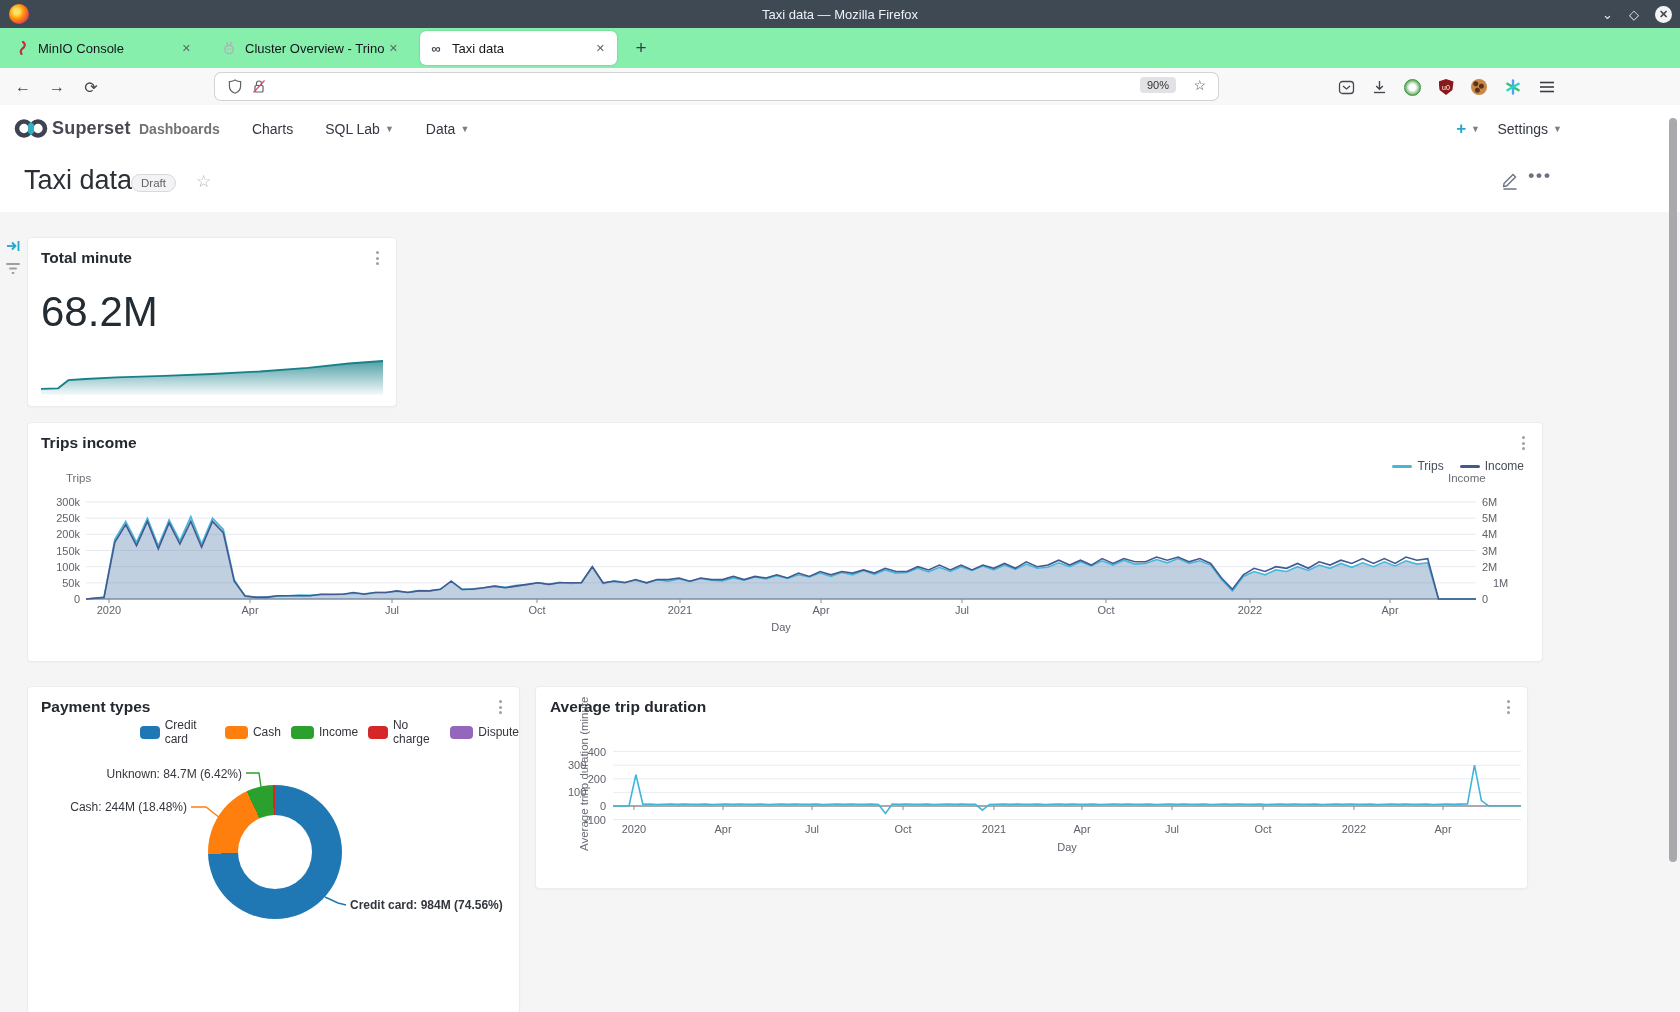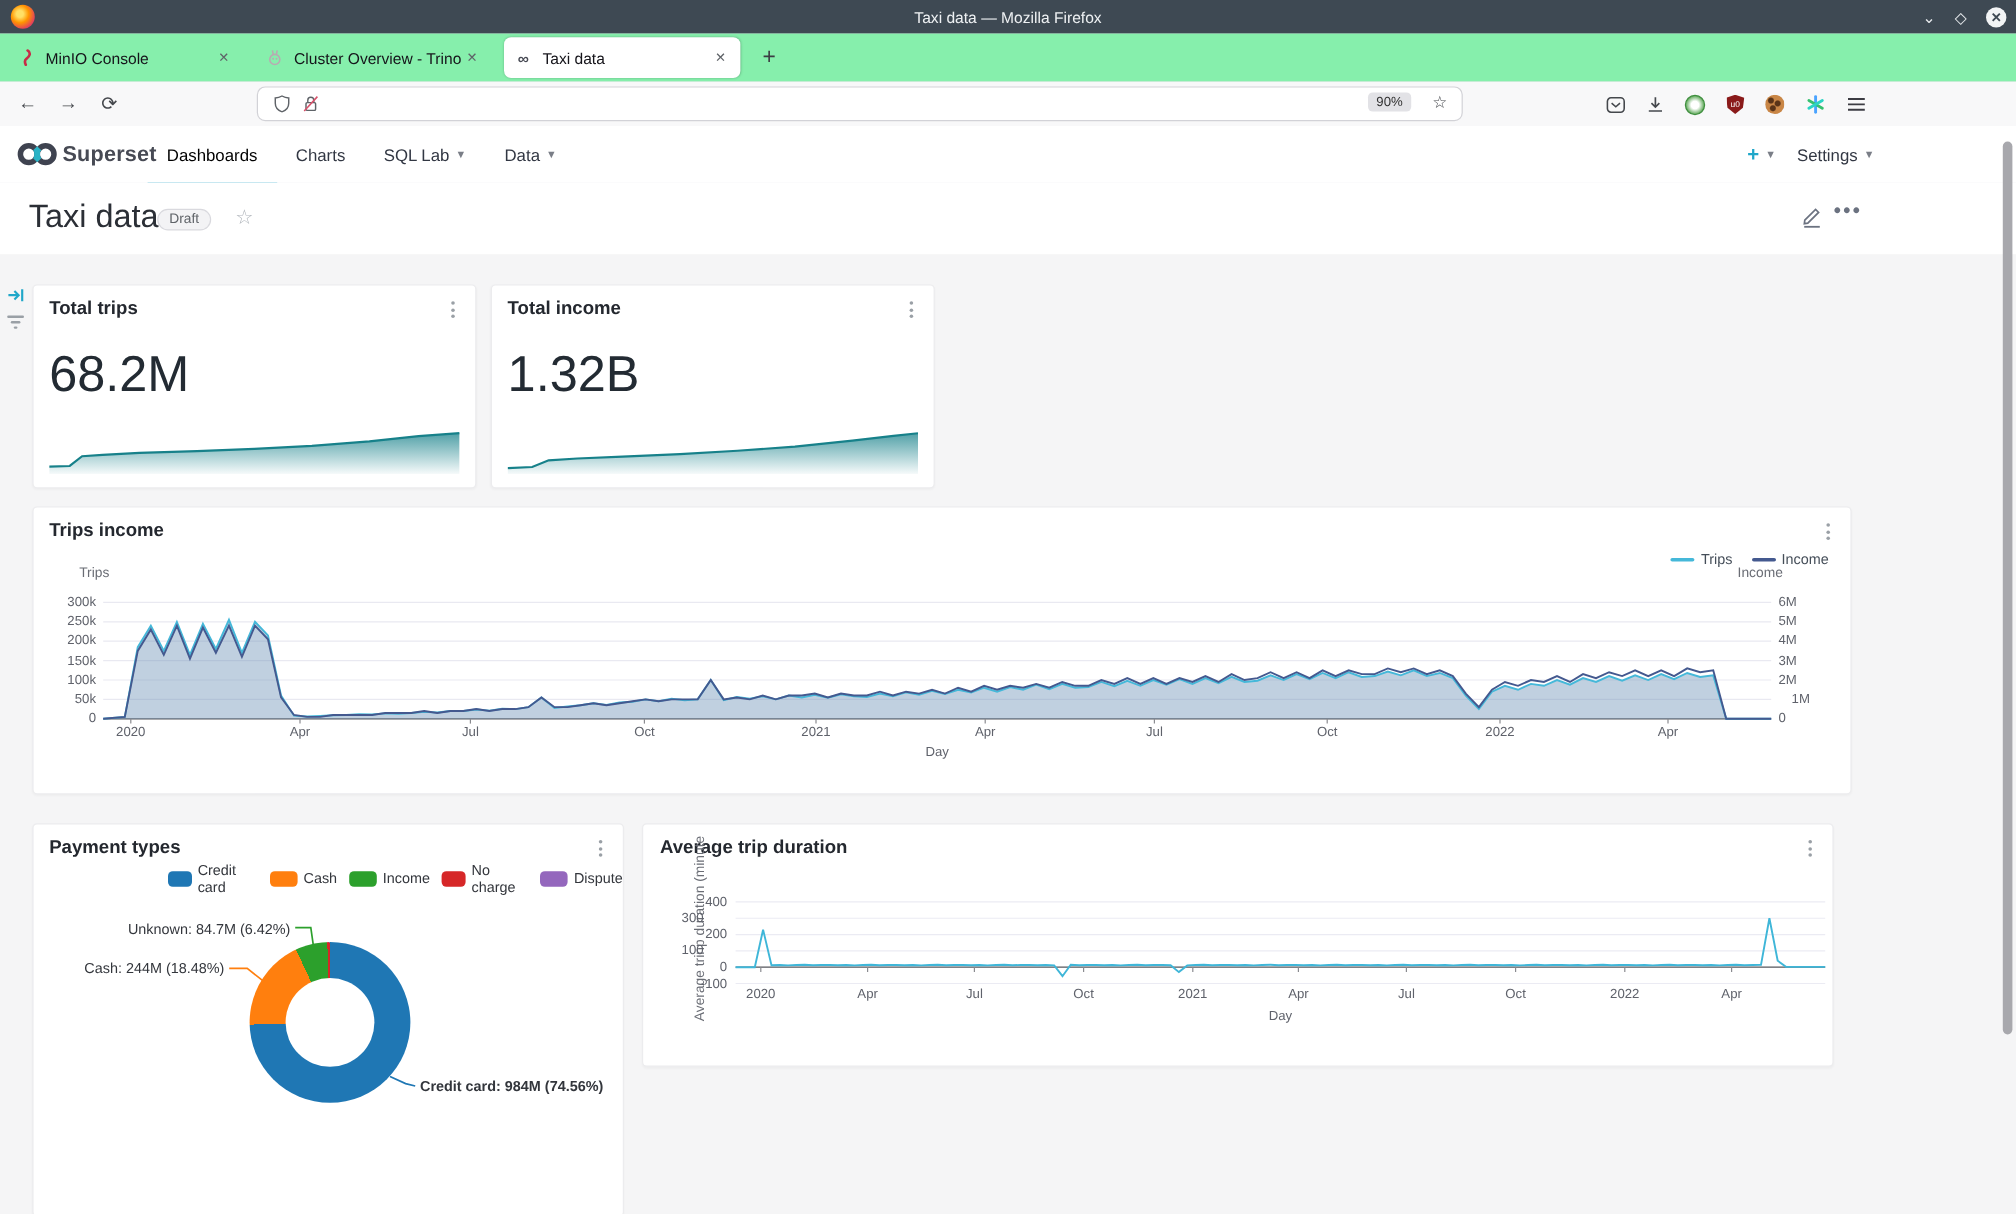--- a/index.html
+++ b/index.html
@@ -40,21 +40,21 @@
               font-size:11px;color:#333;padding:2px 7px}
   .url-star{position:absolute;right:12px;top:4px;color:#45484d;font-size:14px}
   .toolbar-ic{position:absolute;top:77px;width:20px;height:20px;display:flex;align-items:center;justify-content:center}
   
   .sup-nav{position:absolute;left:0;top:105px;width:1680px;height:47px;background:#fff;
            border-bottom:1px solid #ededf0}
   .brand{position:absolute;left:52px;top:0;height:47px;display:flex;align-items:center;
          font-size:18px;font-weight:bold;color:#474a54;letter-spacing:.2px}
   #sup-nav-items{position:absolute;left:123px;top:0;height:47px;display:flex}
   .sup-item{height:47px;display:flex;align-items:center;padding:0 16px;font-size:14px;color:#323743}
-  .sup-item.active{color:#000000;border-bottom:2px solid #20a7c9;font-weight:normal}
+  .sup-item.active{color:#737373;border-bottom:2px solid #20a7c9;font-weight:bold}
   .caret{font-size:9px;color:#7a7e87;margin-left:5px}
   .plus-btn{position:absolute;right:200px;top:0;height:47px;display:flex;align-items:center;
             color:#20a7c9;font-size:17px;font-weight:bold}
   .settings-btn{position:absolute;right:118px;top:0;height:47px;display:flex;align-items:center;
                 font-size:14px;color:#323743}
   .dash-header{position:absolute;left:0;top:152px;width:1680px;height:60px;background:#fff}
   .dash-title{position:absolute;left:24px;top:13px;font-size:27px;color:#2b2f36;font-weight:normal}
   .draft-badge{position:absolute;left:131px;top:22px;background:#f3f3f5;border:1px solid #d9d9de;
                border-radius:10px;font-size:11.5px;color:#5f6368;padding:2px 9px}
   .fav-star{position:absolute;left:196px;top:19px;color:#b0b5bb;font-size:17px}
@@ -251,58 +251,37 @@
     <svg width="16" height="14" viewBox="0 0 16 14">
         <g fill="#9aa0a6">
           <rect x="1" y="2" width="14" height="2" rx="1"></rect>
           <rect x="4" y="6.5" width="8" height="2" rx="1"></rect>
           <rect x="6.5" y="11" width="3" height="2" rx="1"></rect>
         </g>
       </svg>
   </span>
 
   <div class="card" id="kpi0" style="left:27px;top:25px;width:368px;height:168px">
-    <span class="card-title">Total trips</span>
+    <span class="card-title">Total minute</span>
     <span class="kebab">
         <i></i>
         <i></i>
         <i></i>
       </span>
     <span class="kpi-value">68.2M</span>
     <div class="abs" id="spark0" style="left:13px;bottom:11px;width:342px;height:38px">
         <svg width="342" height="38" viewBox="0 0 342 38">
           <defs>
             <linearGradient id="spark0g" x1="0" y1="0" x2="0" y2="1">
               <stop offset="0%" stop-color="rgba(23,129,138,0.75)"></stop>
               <stop offset="100%" stop-color="rgba(23,129,138,0.04)"></stop>
             </linearGradient>
           </defs>
           <path d="M0,38 L0.0,31.9 L17.1,31.3 L27.4,23.2 L44.5,22.0 L75.2,20.4 L123.1,18.9 L171.0,17.0 L218.9,14.5 L266.8,10.8 L307.8,6.5 L342.0,4.0 L342,38 Z" fill="url(#spark0g)"></path>
           <path d="M0.0,31.9 L17.1,31.3 L27.4,23.2 L44.5,22.0 L75.2,20.4 L123.1,18.9 L171.0,17.0 L218.9,14.5 L266.8,10.8 L307.8,6.5 L342.0,4.0" fill="none" stroke="#17818a" stroke-width="1.8"></path>
-        </svg>
-      </div>
-  </div>
-  <div class="card" id="kpi1" style="left:409px;top:25px;width:368px;height:168px">
-    <span class="card-title">Total income</span>
-    <span class="kebab">
-        <i></i>
-        <i></i>
-        <i></i>
-      </span>
-    <span class="kpi-value">1.32B</span>
-    <div class="abs" id="spark1" style="left:13px;bottom:11px;width:342px;height:38px">
-        <svg width="342" height="38" viewBox="0 0 342 38">
-          <defs>
-            <linearGradient id="spark1g" x1="0" y1="0" x2="0" y2="1">
-              <stop offset="0%" stop-color="rgba(23,129,138,0.75)"></stop>
-              <stop offset="100%" stop-color="rgba(23,129,138,0.04)"></stop>
-            </linearGradient>
-          </defs>
-          <path d="M0,38 L0.0,33.1 L20.5,32.2 L34.2,26.6 L58.1,25.1 L95.8,23.5 L143.6,21.4 L191.5,18.6 L239.4,15.2 L287.3,10.2 L321.5,6.2 L342.0,4.0 L342,38 Z" fill="url(#spark1g)"></path>
-          <path d="M0.0,33.1 L20.5,32.2 L34.2,26.6 L58.1,25.1 L95.8,23.5 L143.6,21.4 L191.5,18.6 L239.4,15.2 L287.3,10.2 L321.5,6.2 L342.0,4.0" fill="none" stroke="#17818a" stroke-width="1.8"></path>
         </svg>
       </div>
   </div>
 
   <div class="card" id="trips-card" style="left:27px;top:210px;width:1514px;height:238px">
     <span class="card-title">Trips income</span>
     <span class="kebab">
         <i></i>
         <i></i>
         <i></i>

